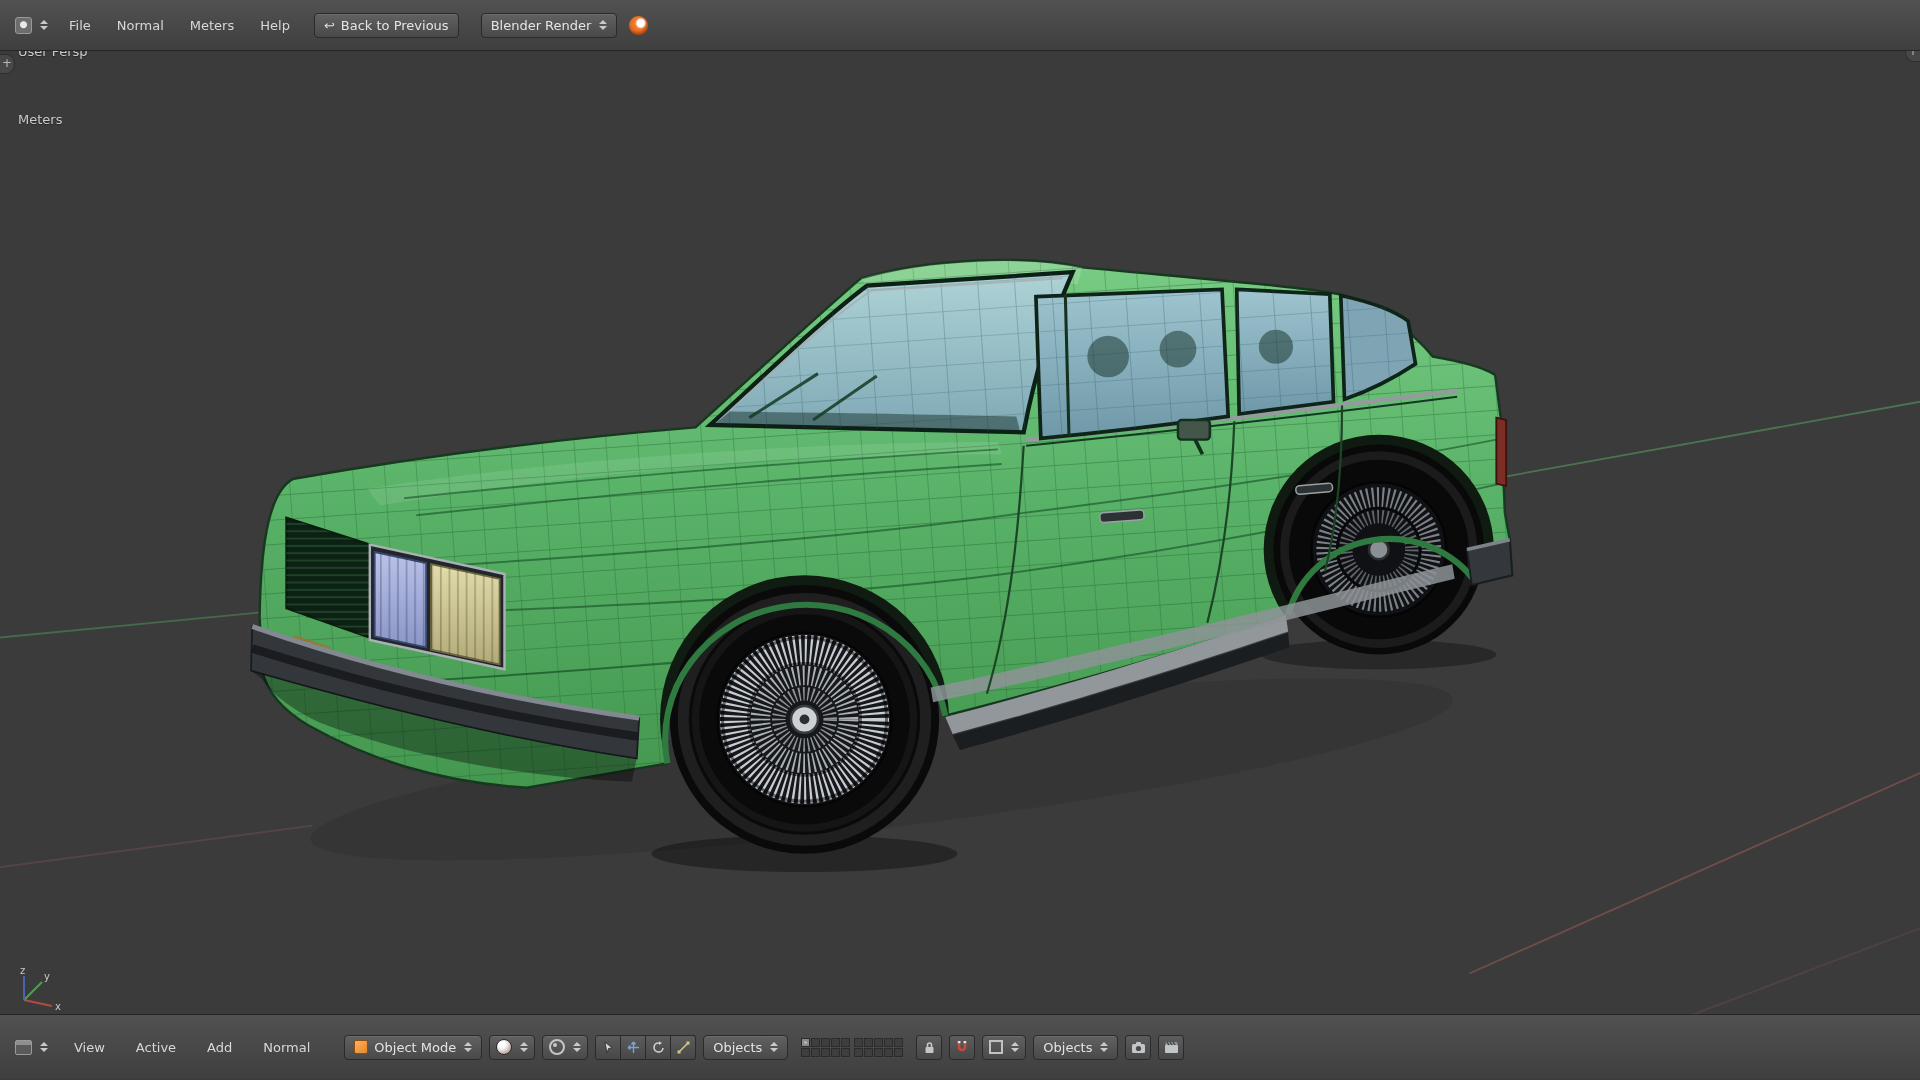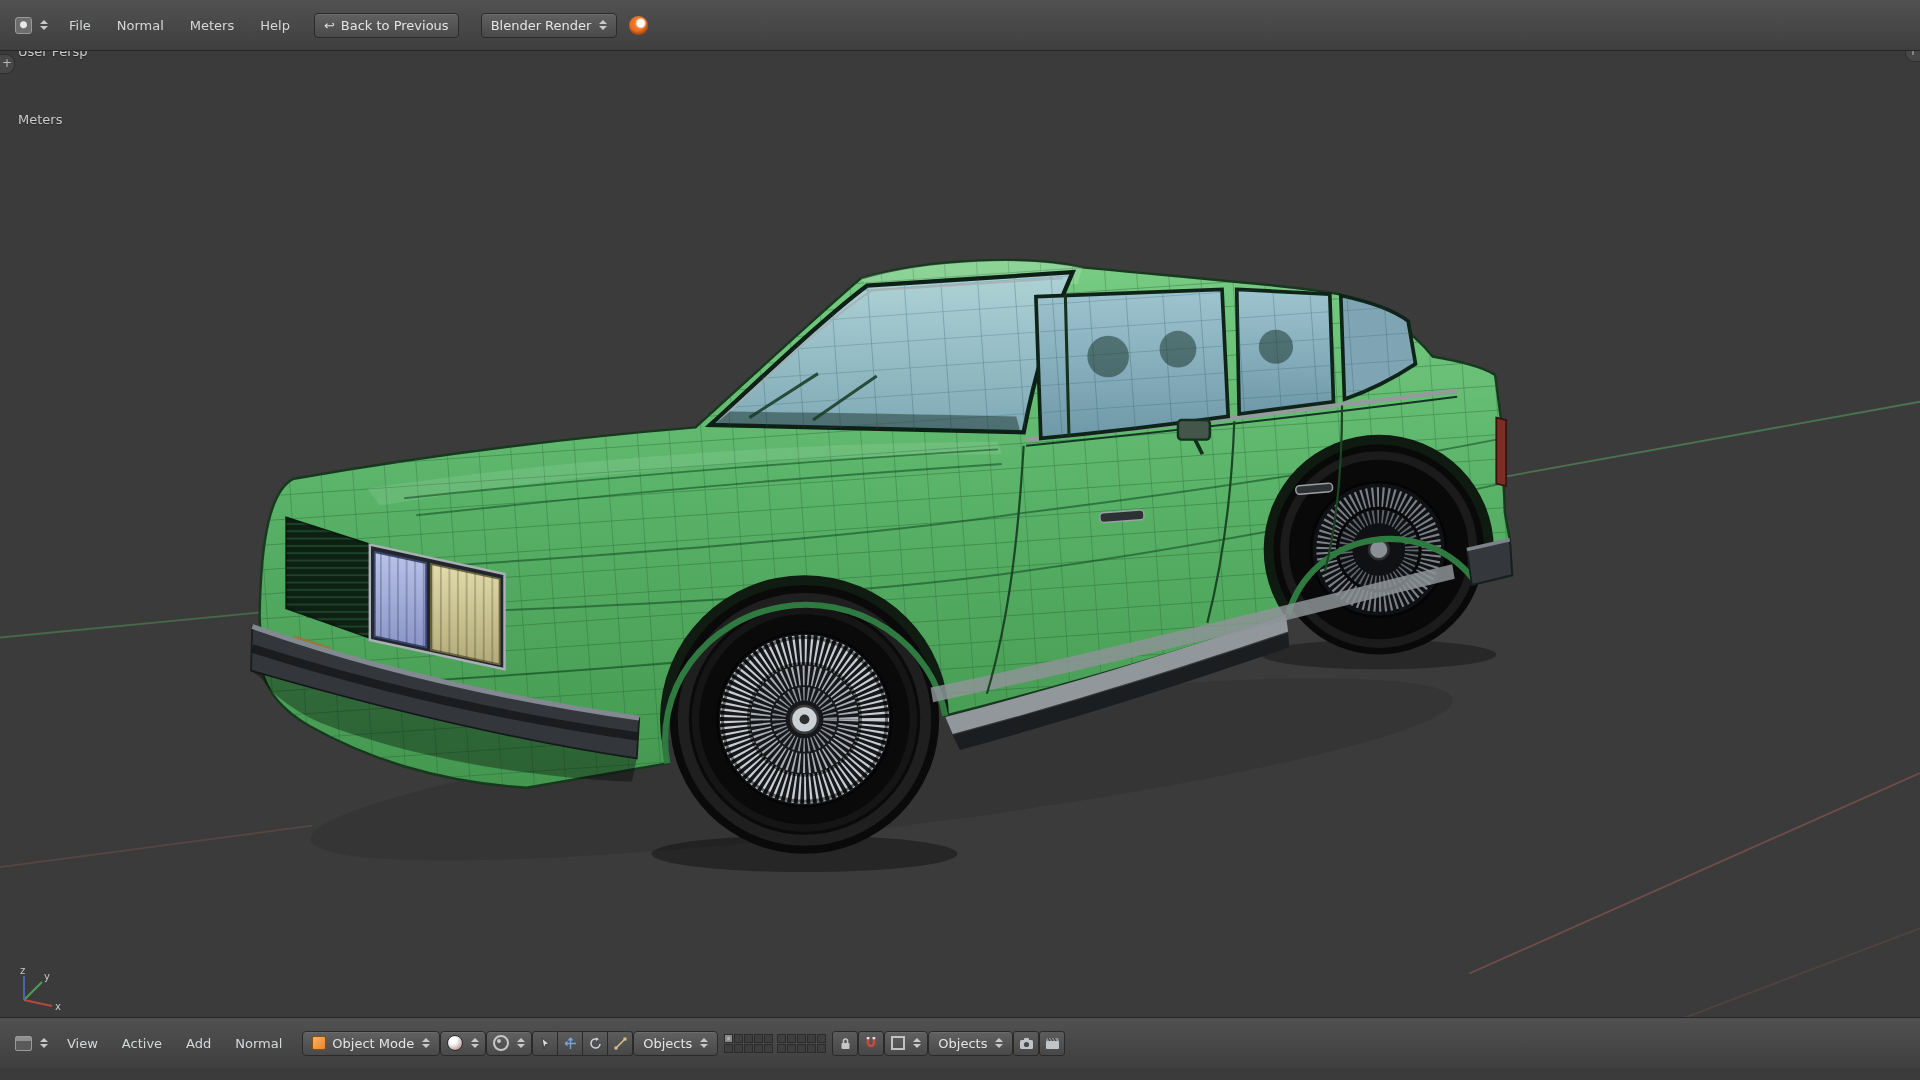--- a/index.html
+++ b/index.html
@@ -1,23 +1,23 @@
 <!DOCTYPE html>
 <html><head>
 <meta charset="utf-8">
 <style>
   html,body{margin:0;padding:0;width:1920px;height:1080px;overflow:hidden;
     background:#3b3b3b;font-family:"DejaVu Sans", sans-serif;color:#d8d8d8;
     -webkit-font-smoothing:antialiased;}
   .topbar{position:absolute;top:0;left:0;right:0;height:34px;
     background:linear-gradient(#515151,#3f3f3f);border-bottom:1px solid #262626;
     display:flex;align-items:center;padding:8px 8px;gap:2px;z-index:5;}
-  .bottombar{position:absolute;bottom:12px;left:0;right:0;height:32px;
+  .bottombar{position:absolute;bottom:1px;left:0;right:0;height:32px;
     background:linear-gradient(#515151,#3f3f3f);border-top:1px solid #262626;
-    display:flex;align-items:center;padding:9px 8px;gap:0;z-index:5;}
+    display:flex;align-items:center;padding:16px 8px;gap:7px;z-index:5;}
   .menu-item{padding:3px 12px;font-size:13px;color:#d6d8da;cursor:default;white-space:nowrap;}
   .ui-btn{display:inline-flex;align-items:center;gap:6px;
     background:linear-gradient(#616161,#494949);border:1px solid #2a2a2a;border-radius:4px;
     height:23px;padding:0 9px;font-size:13px;color:#e4e4e4;white-space:nowrap;
     box-shadow:inset 0 1px 0 rgba(255,255,255,.07);}
   .ui-btn.compact{padding:0 6px;}
   .updown{display:inline-flex;flex-direction:column;gap:2px;margin-left:2px;}
   .updown i{display:block;width:0;height:0;border-left:4px solid transparent;border-right:4px solid transparent;}
   .updown .up{border-bottom:4px solid #c9c9c9;}
   .updown .down{border-top:4px solid #c9c9c9;}

